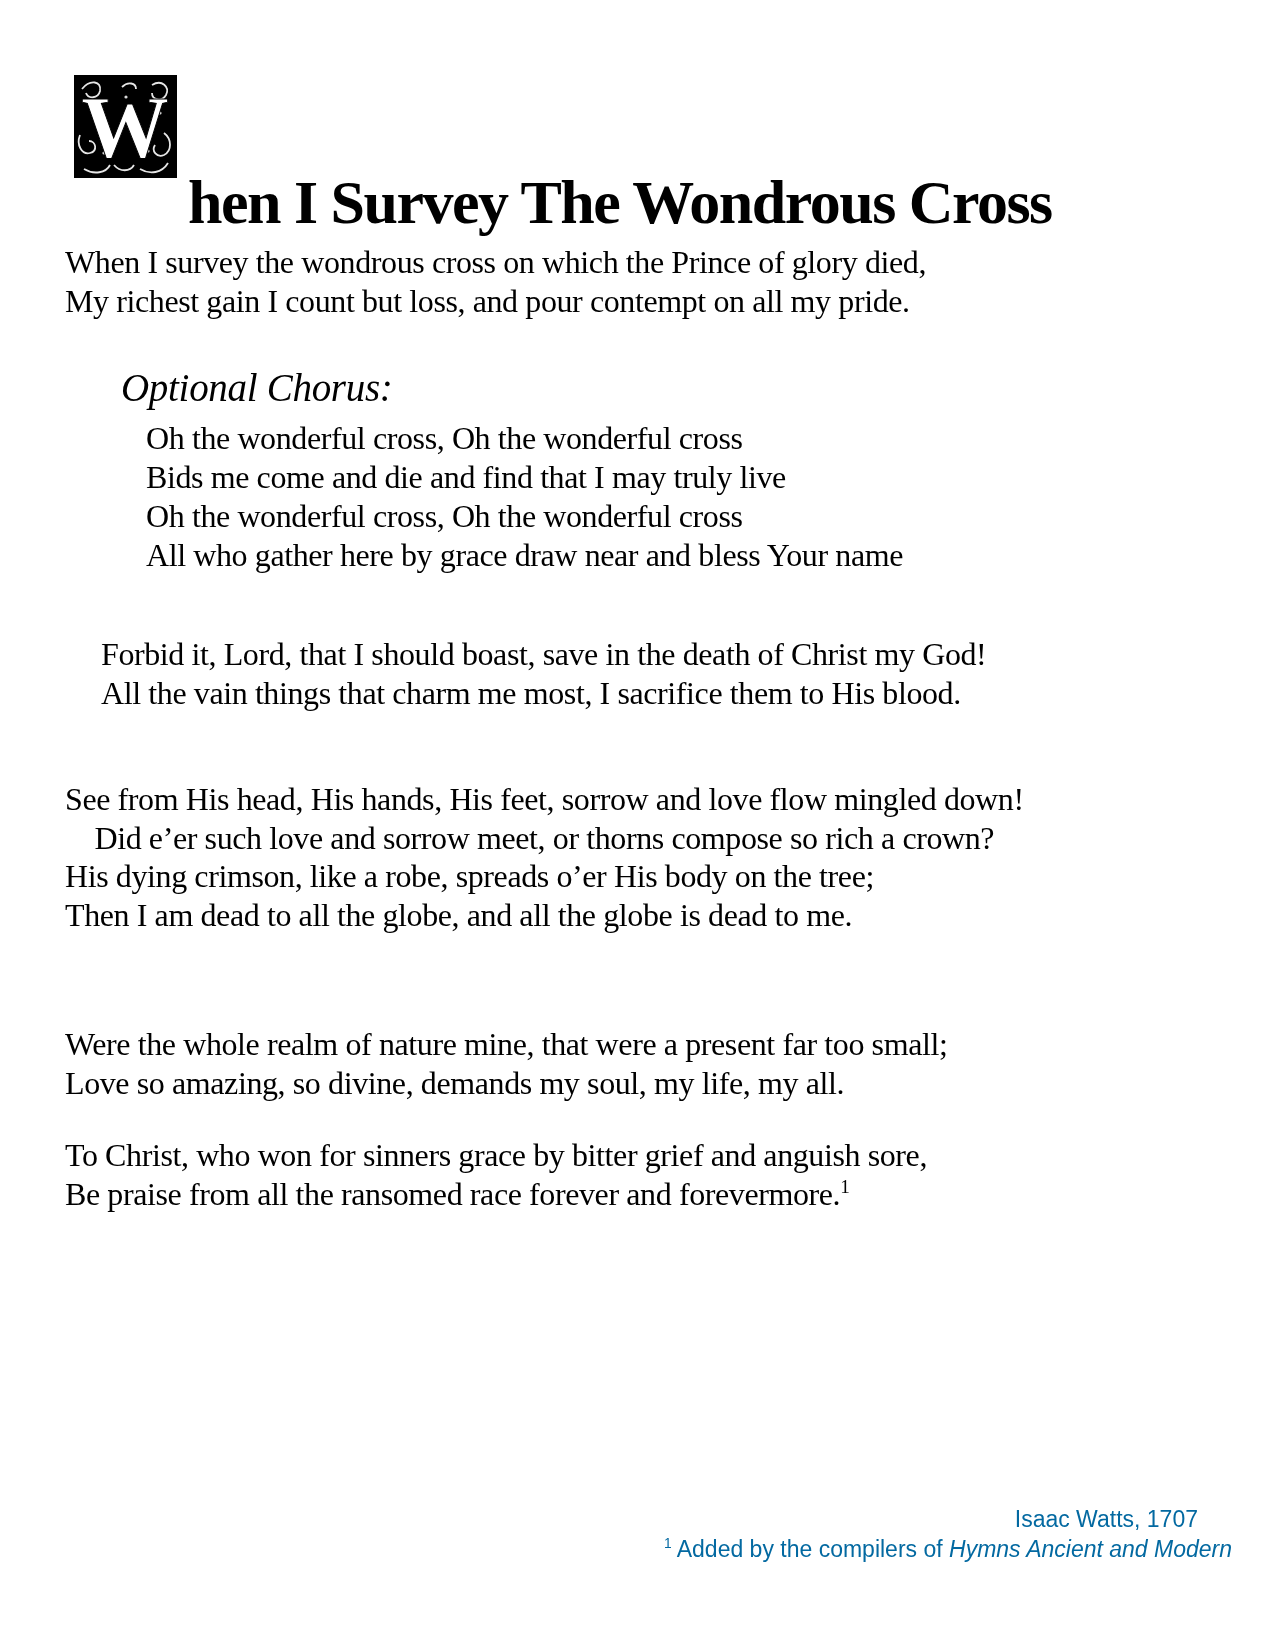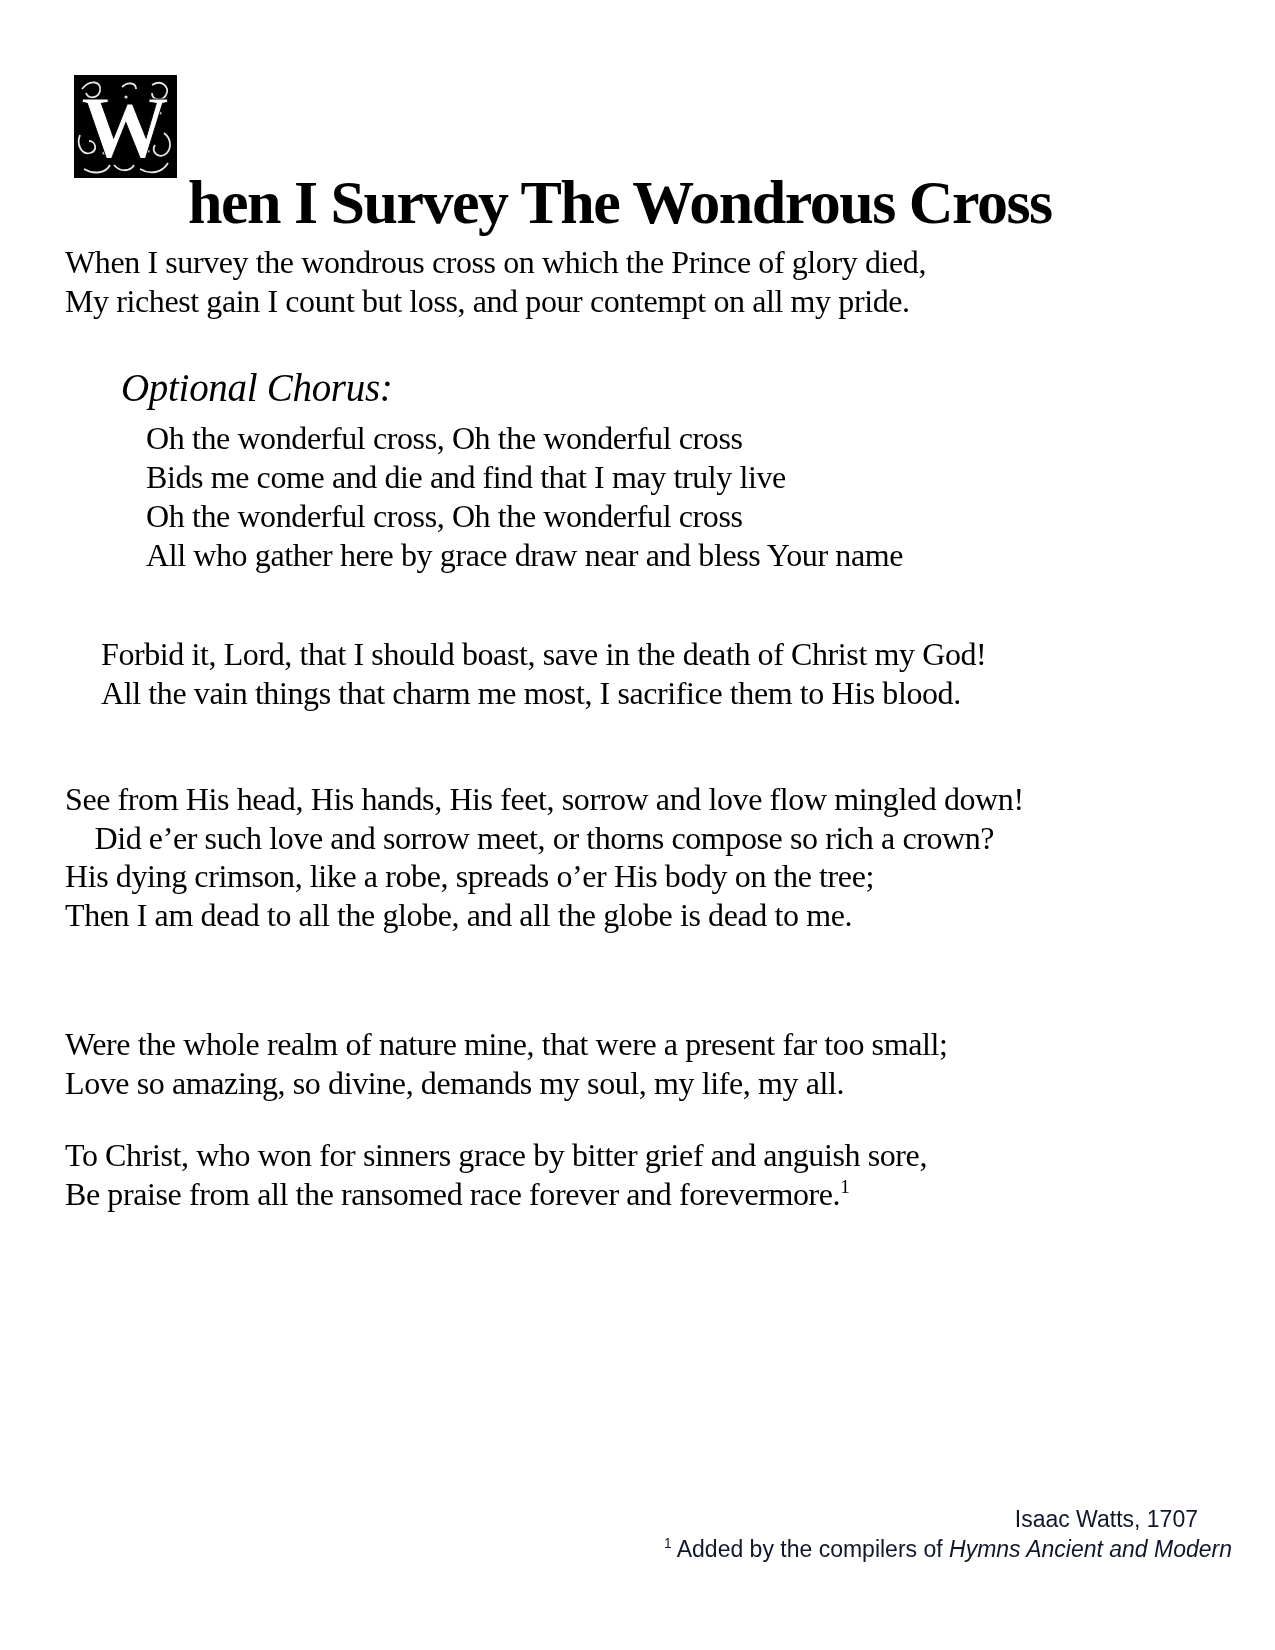--- a/index.html
+++ b/index.html
@@ -78,21 +78,21 @@
 
   
   .footer {
     position: absolute;
     right: 43px;
     top: 1504px;
     text-align: right;
     font-family: "Liberation Sans", sans-serif;
     font-size: 23px;
     line-height: 30px;
-    color: #0f172a;
+    color: #0369a1;
     white-space: nowrap;
   }
   .footer .attribution { padding-right: 34px; }
   .footer .source { font-style: italic; margin-top: 40px; }
 </style>
 </head>
 <body>
 
 <div class="page">
 

